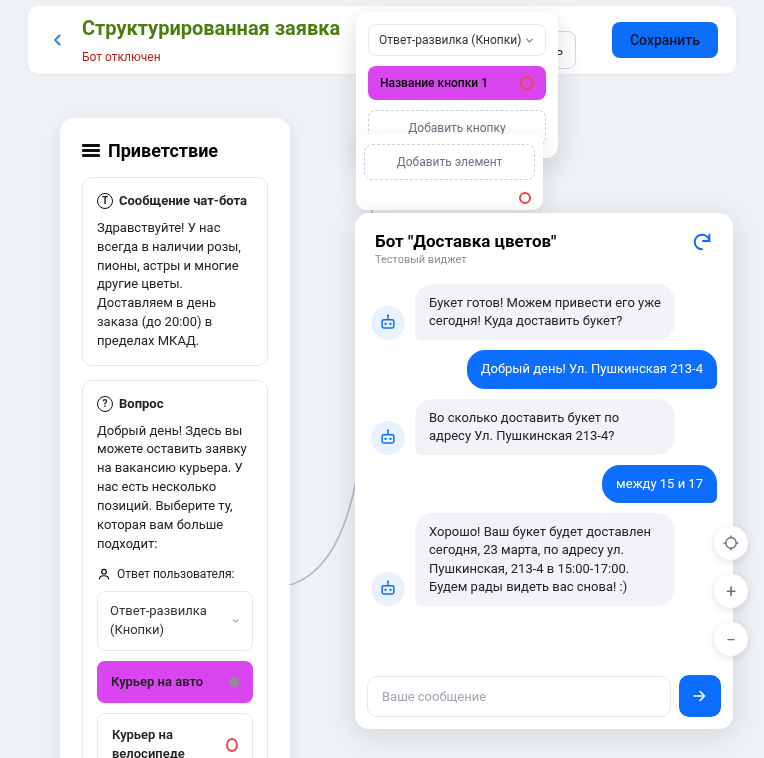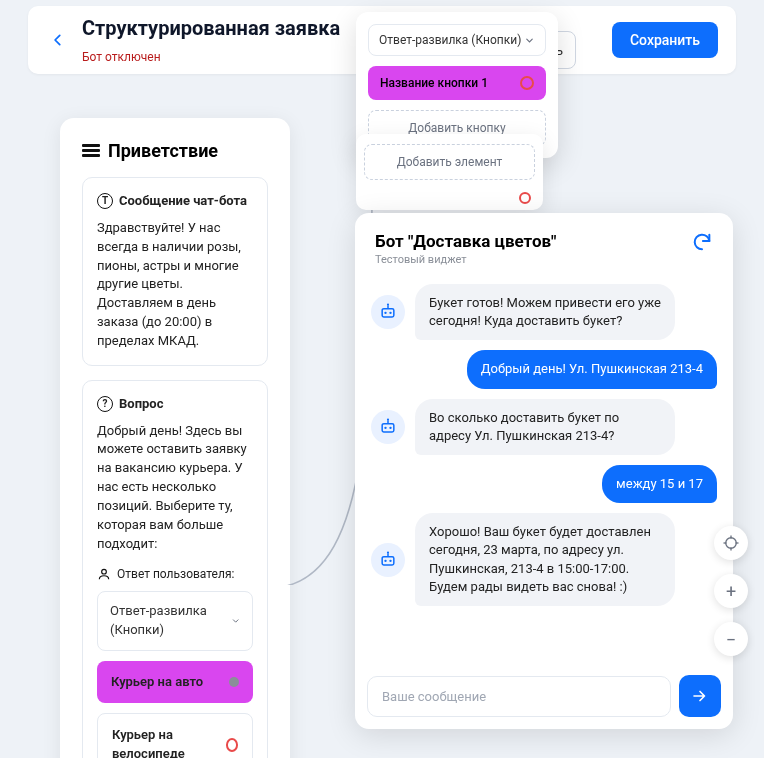--- a/index.html
+++ b/index.html
@@ -5,24 +5,24 @@
 * { box-sizing: border-box; margin: 0; padding: 0; font-family: -apple-system, BlinkMacSystemFont, "Segoe UI", Roboto, sans-serif; }
 body { width: 764px; height: 758px; background: #eef2f7; position: relative; overflow: hidden; }
 
 .header {
   position: absolute; top: 6px; left: 28px; right: 28px; height: 68px;
   background: #fff; border-radius: 10px; display: flex; align-items: center;
   padding: 0 18px; box-shadow: 0 1px 3px rgba(0,0,0,0.05);
 }
 .back-btn { width: 24px; height: 24px; display: flex; align-items: center; justify-content: center; cursor: pointer; margin-right: 12px; }
 .header-titles { flex: 1; }
-.header-title { font-size: 20px; font-weight: 700; color: #0f172a; }
+.header-title { font-size: 20px; font-weight: 700; color: #4d7c0f; }
 .header-sub { font-size: 12px; color: #b91c1c; margin-top: 10px; }
 .btn { padding: 10px 18px; border-radius: 8px; font-size: 14px; font-weight: 500; cursor: pointer; border: none; }
-.btn-primary { background: #0d6efd; color: #ffffff; }
+.btn-primary { background: #0d6efd; color: #0f172a; }
 
 .card {
   position: absolute; background: #fff; border-radius: 14px;
   box-shadow: 0 4px 20px rgba(0,0,0,0.08); padding: 22px;
 }
 .card-left { top: 118px; left: 60px; width: 230px; }
 .card-title { display: flex; align-items: center; gap: 8px; font-size: 18px; font-weight: 700; margin-bottom: 16px; }
 .card-icon { width: 18px; height: 14px; display: flex; flex-direction: column; gap: 2px; }
 .card-icon span { height: 3px; background: #111; border-radius: 1px; }
 
@@ -75,21 +75,21 @@
   position: absolute; top: 213px; left: 355px; width: 378px; height: 516px;
   background: #fff; border-radius: 14px; box-shadow: 0 6px 30px rgba(0,0,0,0.12);
   display: flex; flex-direction: column; overflow: hidden;
 }
 .chat-head { padding: 18px 20px 10px; display: flex; justify-content: space-between; align-items: flex-start; }
 .chat-title { font-size: 17px; font-weight: 700; }
 .chat-sub { font-size: 11px; color: #8a8f98; margin-top: 2px; }
 .refresh { width: 22px; height: 22px; cursor: pointer; color: #0d6efd; }
 
 .chat-body { flex: 1; padding: 8px 16px 0; overflow: auto; }
-.msg-row { display: flex; gap: 10px; margin-bottom: 10px; align-items: center; }
+.msg-row { display: flex; gap: 10px; margin-bottom: 10px; align-items: flex-end; }
 .msg-row.right { justify-content: flex-end; }
 .avatar { width: 34px; height: 34px; border-radius: 50%; background: #e9f1ff; display: flex; align-items: center; justify-content: center; flex-shrink: 0; }
 .bubble {
   max-width: 260px; padding: 10px 14px; border-radius: 18px; font-size: 13px;
   line-height: 1.4;
 }
 .bubble.bot { background: #f1f3f7; color: #222; border-bottom-left-radius: 6px; }
 .bubble.user { background: #0d6efd; color: #fff; border-bottom-right-radius: 6px; }
 
 .chat-input { padding: 12px; display: flex; gap: 8px; align-items: flex-end; }

